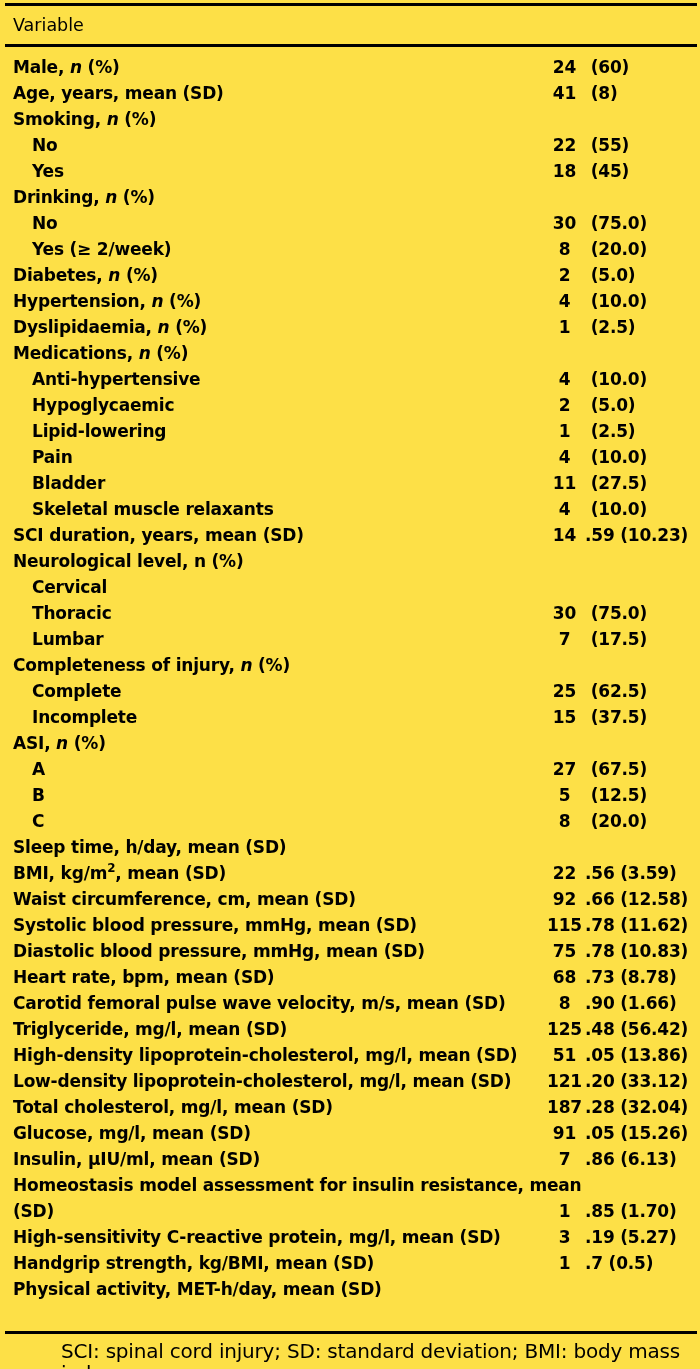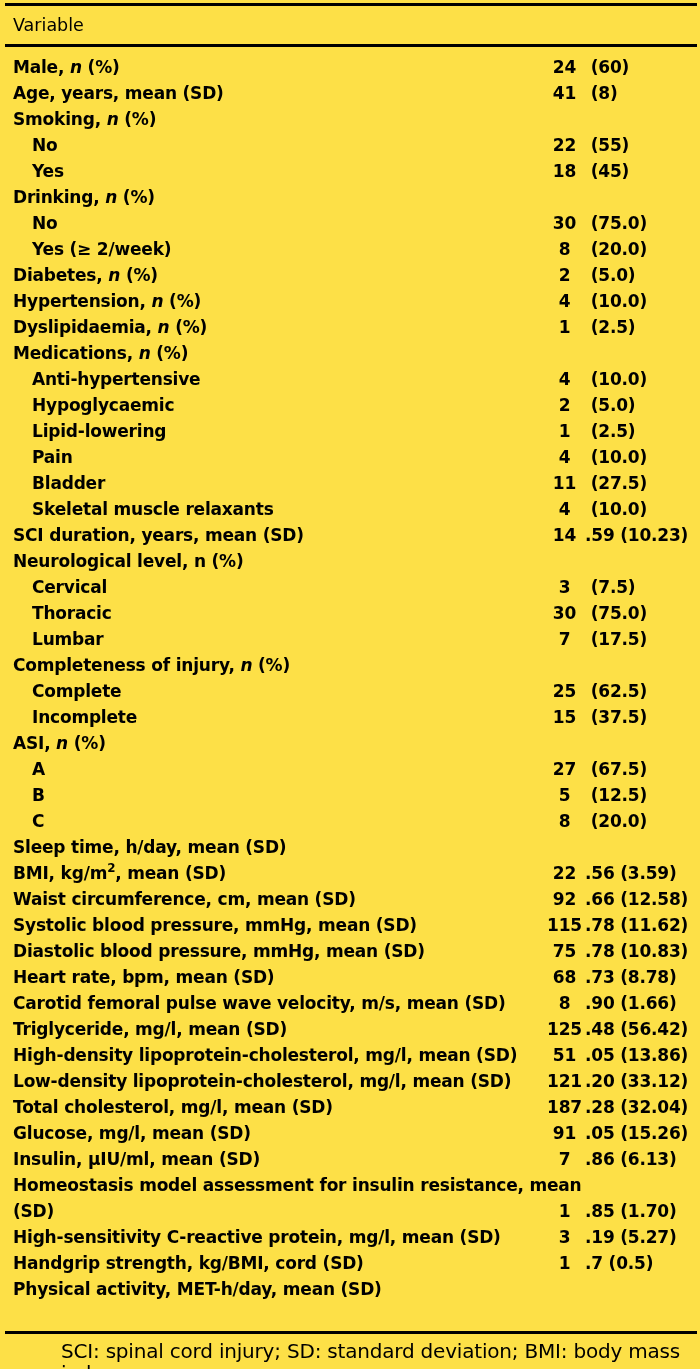--- a/index.html
+++ b/index.html
@@ -154,21 +154,20 @@
       </div>
       <div class="row">
         <span class="label">SCI duration, years, mean (SD)</span>
         <span class="val"><span class="vint">14</span><span class="vrest">.59 (10.23)</span></span>
       </div>
       <div class="row">
         <span class="label">Neurological level, n (%)</span>
       </div>
       <div class="row sub">
         <span class="label">Cervical</span>
-        <span class="val"><span class="vint">3</span><span class="vrest"> (7.5)</span></span>
       </div>
       <div class="row sub">
         <span class="label">Thoracic</span>
         <span class="val"><span class="vint">30</span><span class="vrest"> (75.0)</span></span>
       </div>
       <div class="row sub">
         <span class="label">Lumbar</span>
         <span class="val"><span class="vint">7</span><span class="vrest"> (17.5)</span></span>
       </div>
       <div class="row">
@@ -251,21 +250,21 @@
       <div class="row">
         <span class="label">Homeostasis model assessment for insulin resistance, mean
 (SD)</span>
         <span class="val"><span class="vint">1</span><span class="vrest">.85 (1.70)</span></span>
       </div>
       <div class="row">
         <span class="label">High-sensitivity C-reactive protein, mg/l, mean (SD)</span>
         <span class="val"><span class="vint">3</span><span class="vrest">.19 (5.27)</span></span>
       </div>
       <div class="row">
-        <span class="label">Handgrip strength, kg/BMI, cord (SD)</span>
+        <span class="label">Handgrip strength, kg/BMI, mean (SD)</span>
         <span class="val"><span class="vint">1</span><span class="vrest">.7 (0.5)</span></span>
       </div>
       <div class="row">
         <span class="label">Physical activity, MET-h/day, mean (SD)</span>
       </div>
     </div>
   <div class="rule rule-bottom"></div>
   <div class="footnote">SCI: spinal cord injury; SD: standard deviation; BMI: body mass index.</div>
 </div>
 

